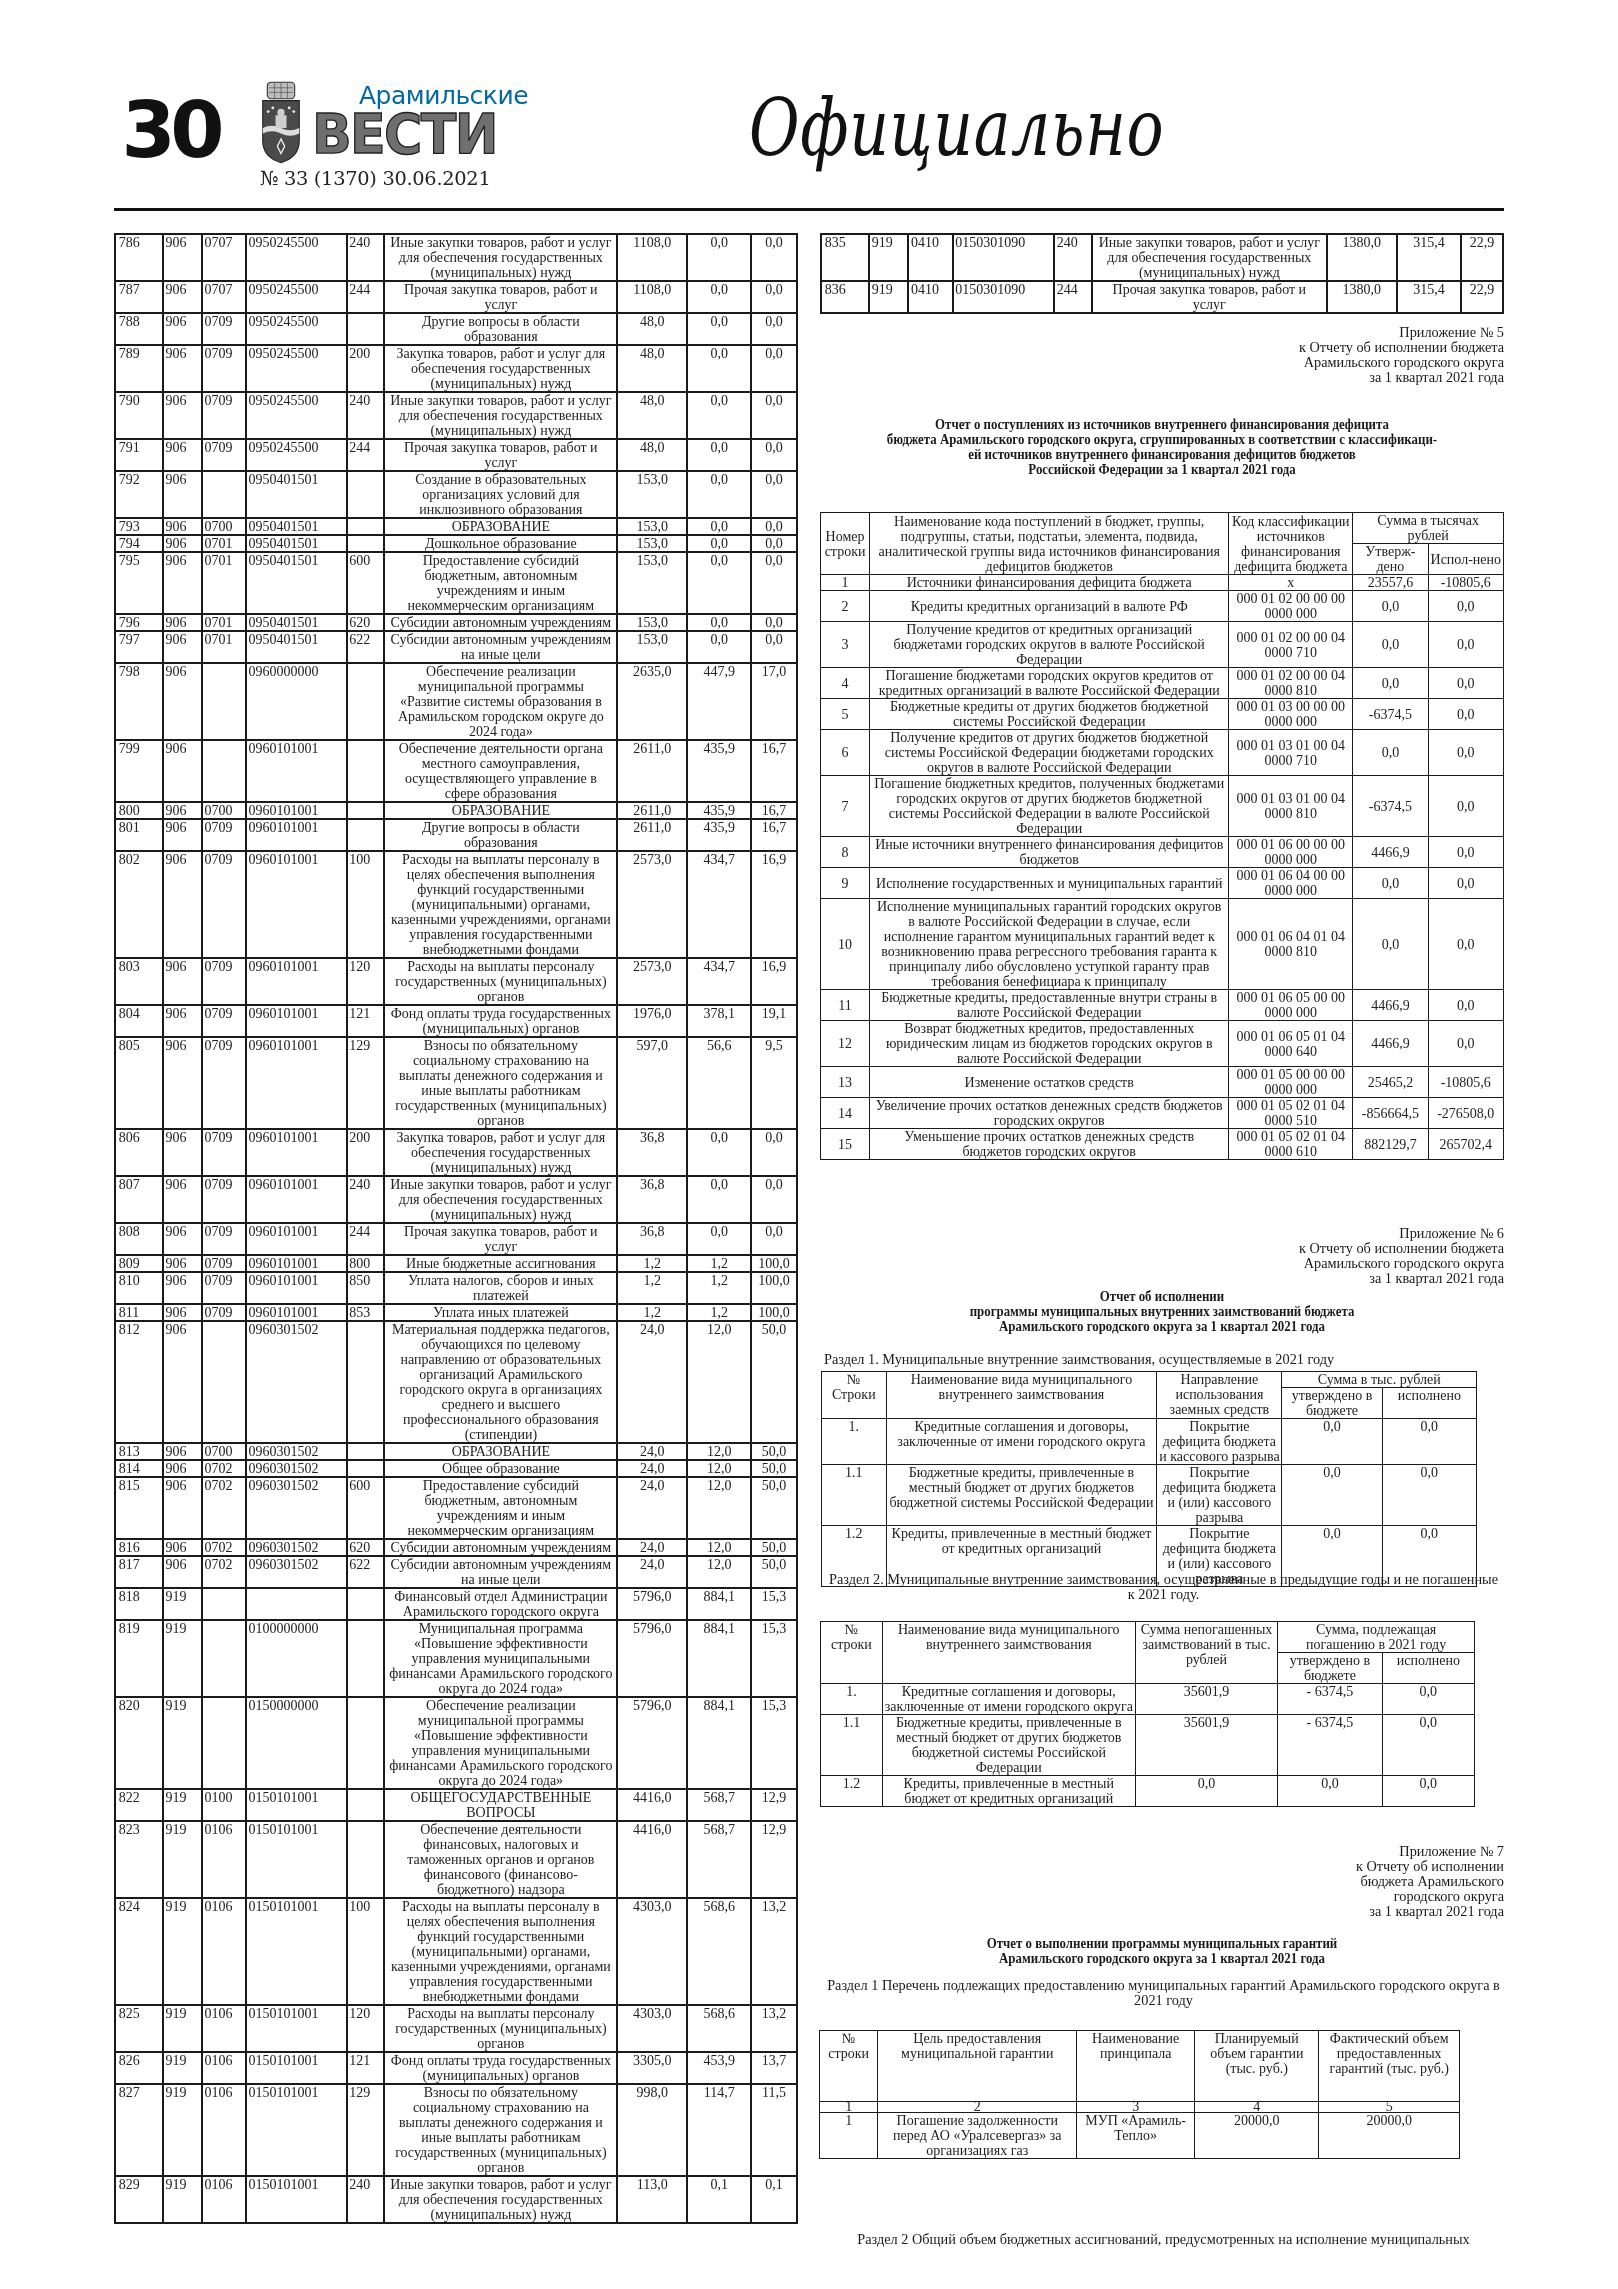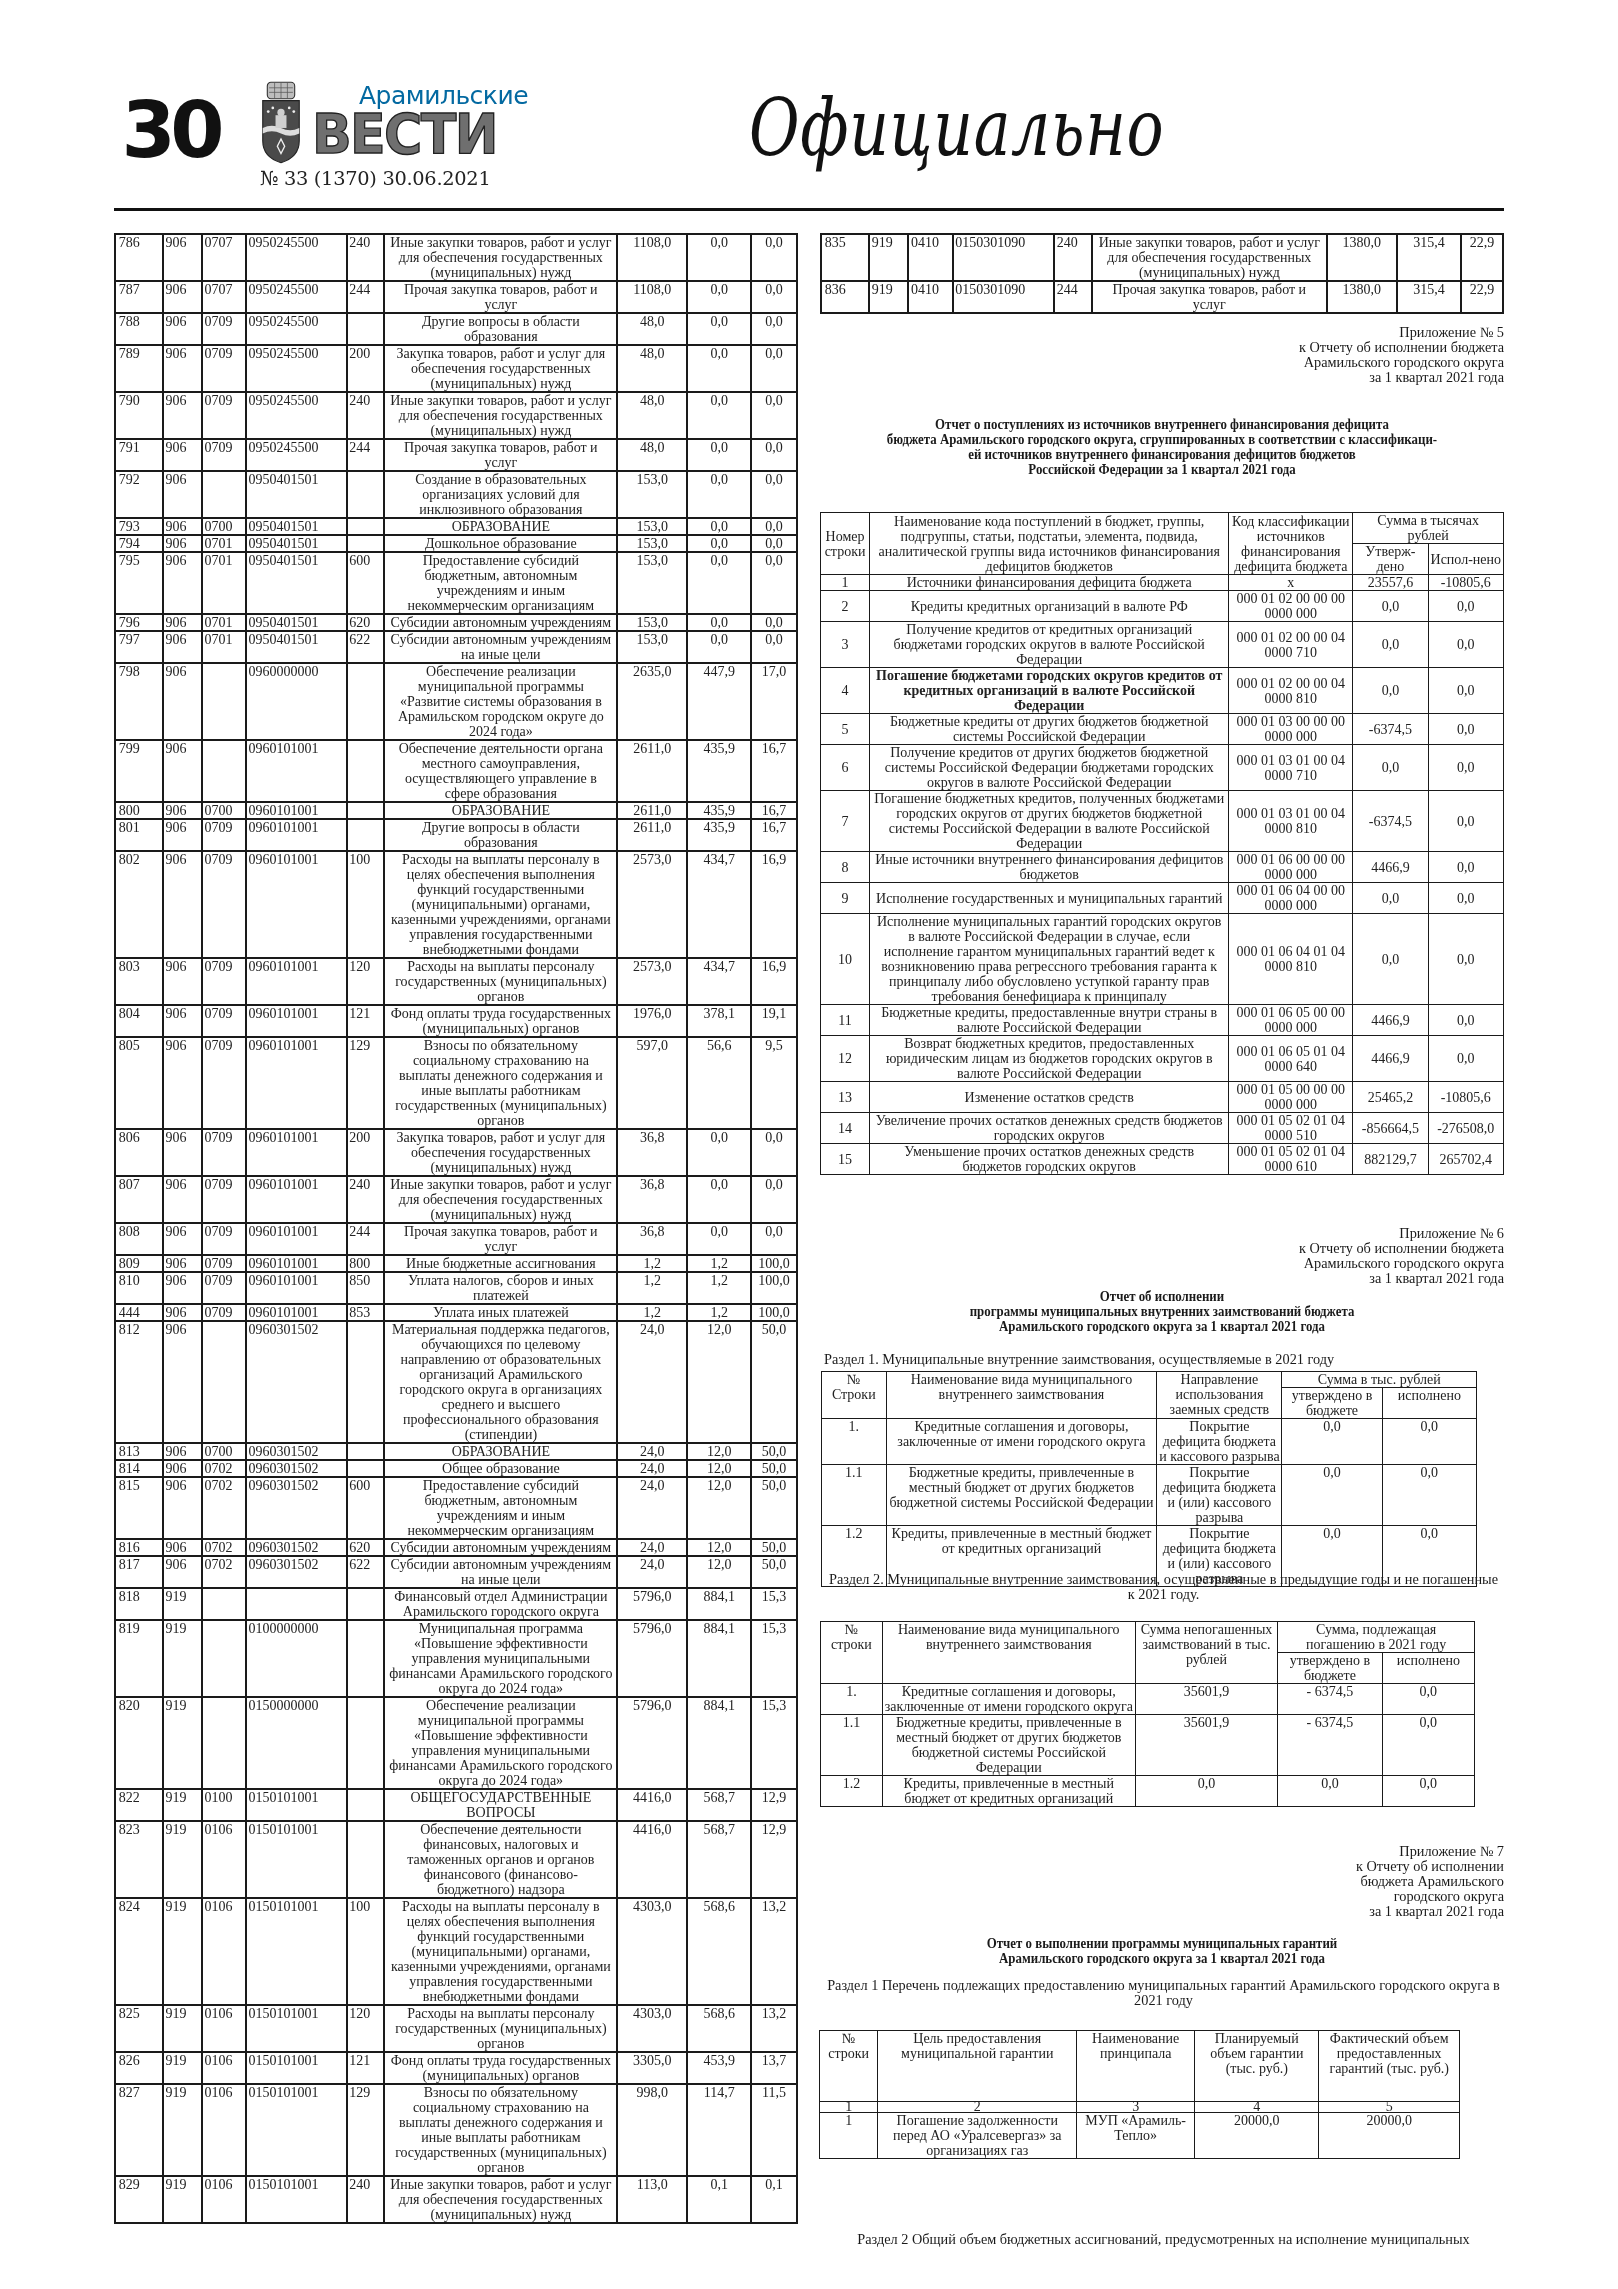--- a/index.html
+++ b/index.html
@@ -351,21 +351,21 @@
         <td class="c-ved">906</td>
         <td class="c-sec">0709</td>
         <td class="c-csr">0960101001</td>
         <td class="c-vr">850</td>
         <td class="c-name">Уплата налогов, сборов и иных платежей</td>
         <td class="c-plan">1,2</td>
         <td class="c-fact">1,2</td>
         <td class="c-pct">100,0</td>
       </tr>
       <tr>
-        <td class="c-id">444</td>
+        <td class="c-id">811</td>
         <td class="c-ved">906</td>
         <td class="c-sec">0709</td>
         <td class="c-csr">0960101001</td>
         <td class="c-vr">853</td>
         <td class="c-name">Уплата иных платежей</td>
         <td class="c-plan">1,2</td>
         <td class="c-fact">1,2</td>
         <td class="c-pct">100,0</td>
       </tr>
       <tr>
@@ -617,21 +617,21 @@
       </tr>
       <tr>
         <td>3</td>
         <td style="padding:0 3.7px;">Получение кредитов от кредитных организаций бюджетами городских округов в валюте Российской Федерации</td>
         <td>000 01 02 00 00 04 0000 710</td>
         <td>0,0</td>
         <td>0,0</td>
       </tr>
       <tr>
         <td>4</td>
-        <td style="padding:0 3.7px;font-weight:bold;">Погашение бюджетами городских округов кредитов от кредитных организаций в валюте Российской Федерации</td>
+        <td style="padding:0 3.7px;">Погашение бюджетами городских округов кредитов от кредитных организаций в валюте Российской Федерации</td>
         <td>000 01 02 00 00 04 0000 810</td>
         <td>0,0</td>
         <td>0,0</td>
       </tr>
       <tr>
         <td>5</td>
         <td style="padding:0 3.7px;">Бюджетные кредиты от других бюджетов бюджетной системы Российской Федерации</td>
         <td>000 01 03 00 00 00 0000 000</td>
         <td>-6374,5</td>
         <td>0,0</td>

